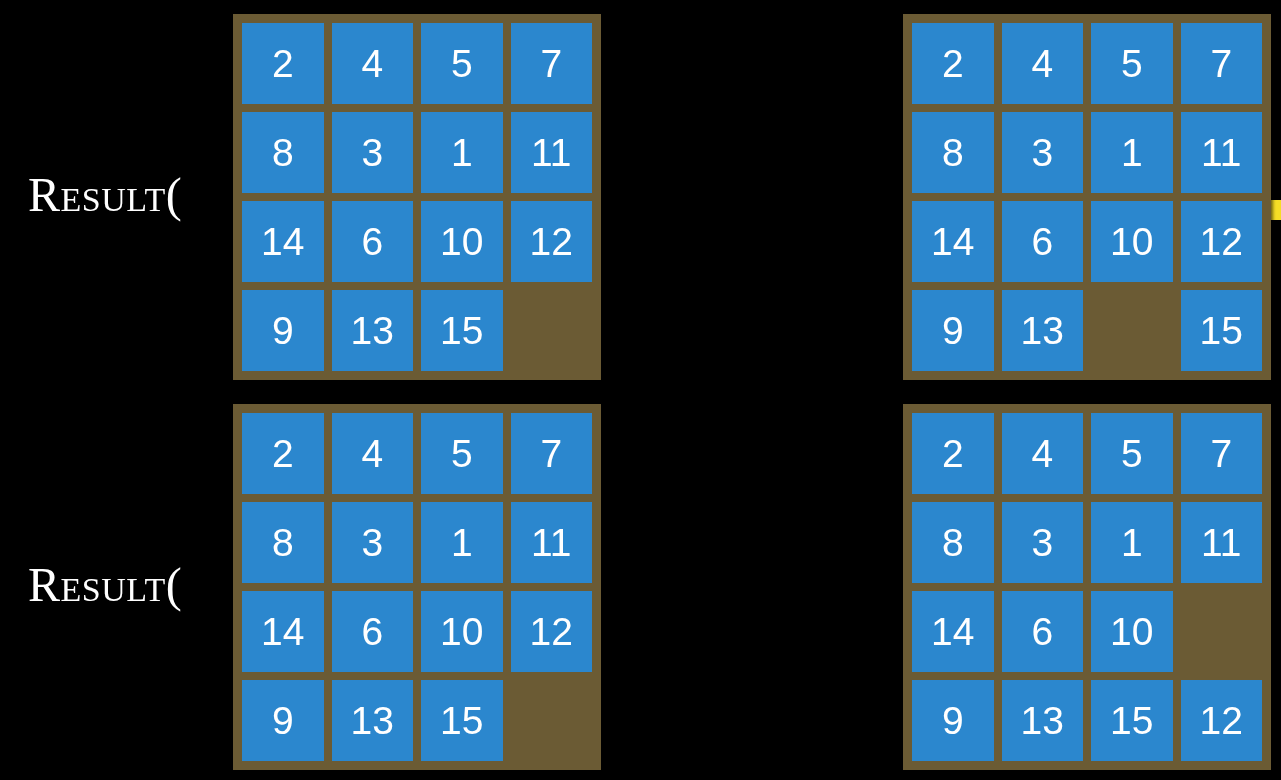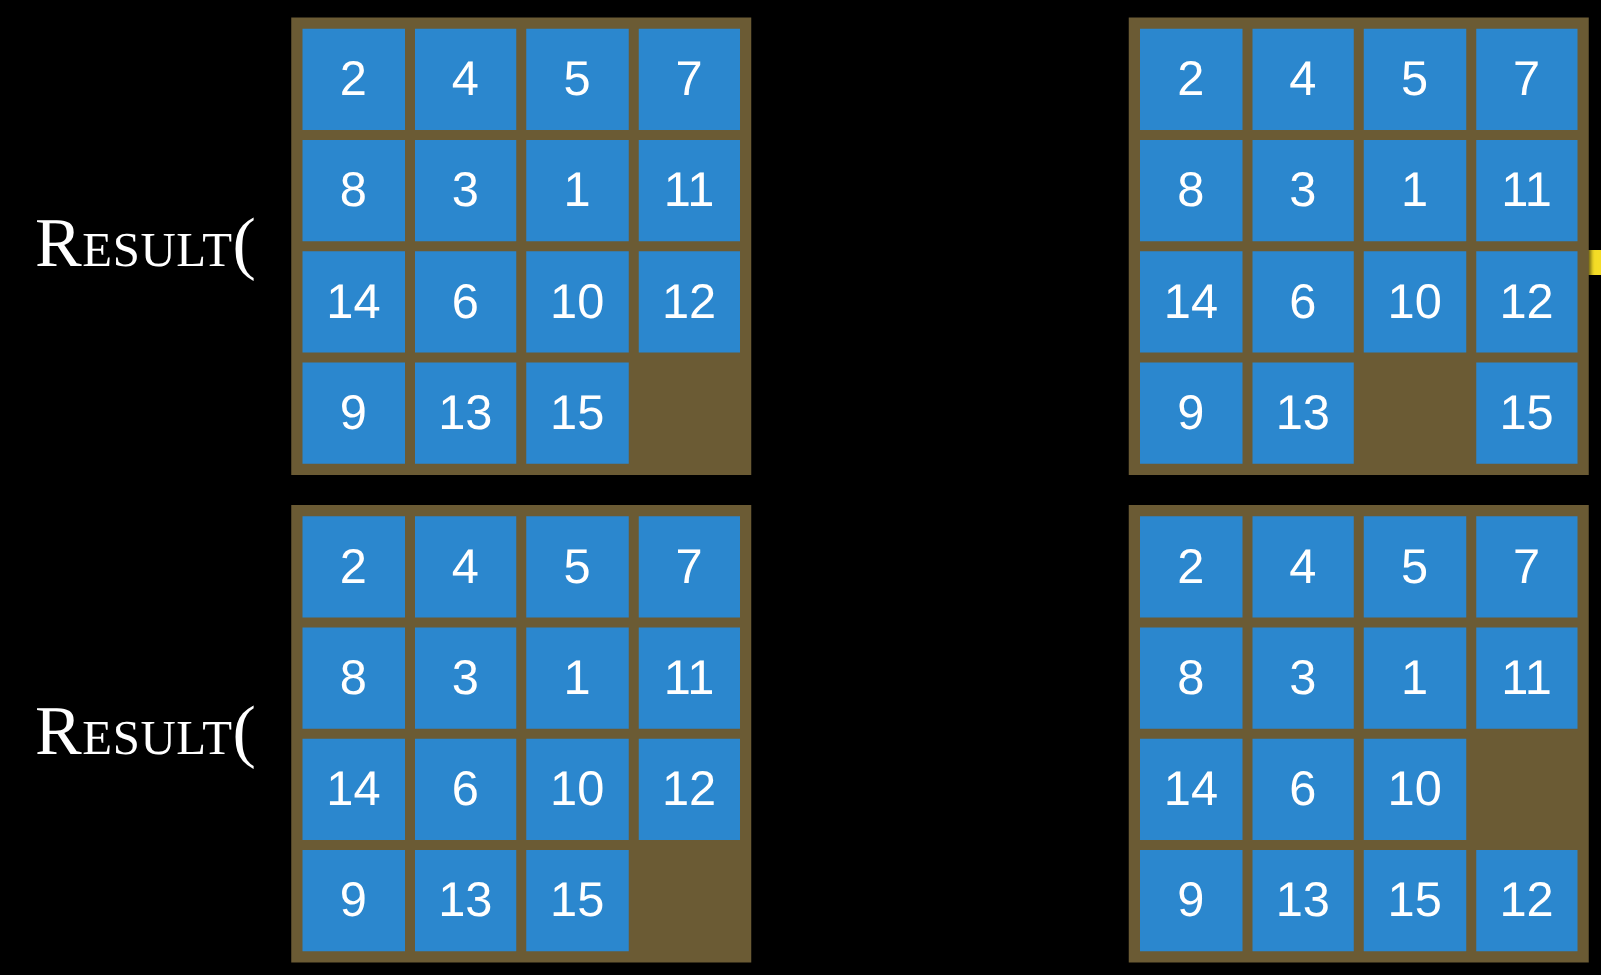--- a/index.html
+++ b/index.html
@@ -26,21 +26,21 @@
   #row-bottom { top: 390px; }
 
   
   .result-label {
     position: absolute;
     left: 28px;
     top: 50%;
     transform: translateY(-50%);
     color: #ffffff;
     font-family: "Liberation Serif", serif;
-    font-size: 56px;
+    font-size: 48px;
     font-variant: small-caps;
     letter-spacing: 0.5px;
     white-space: nowrap;
     line-height: 1;
   }
 
   
   .board {
     position: absolute;
     top: 14px;

